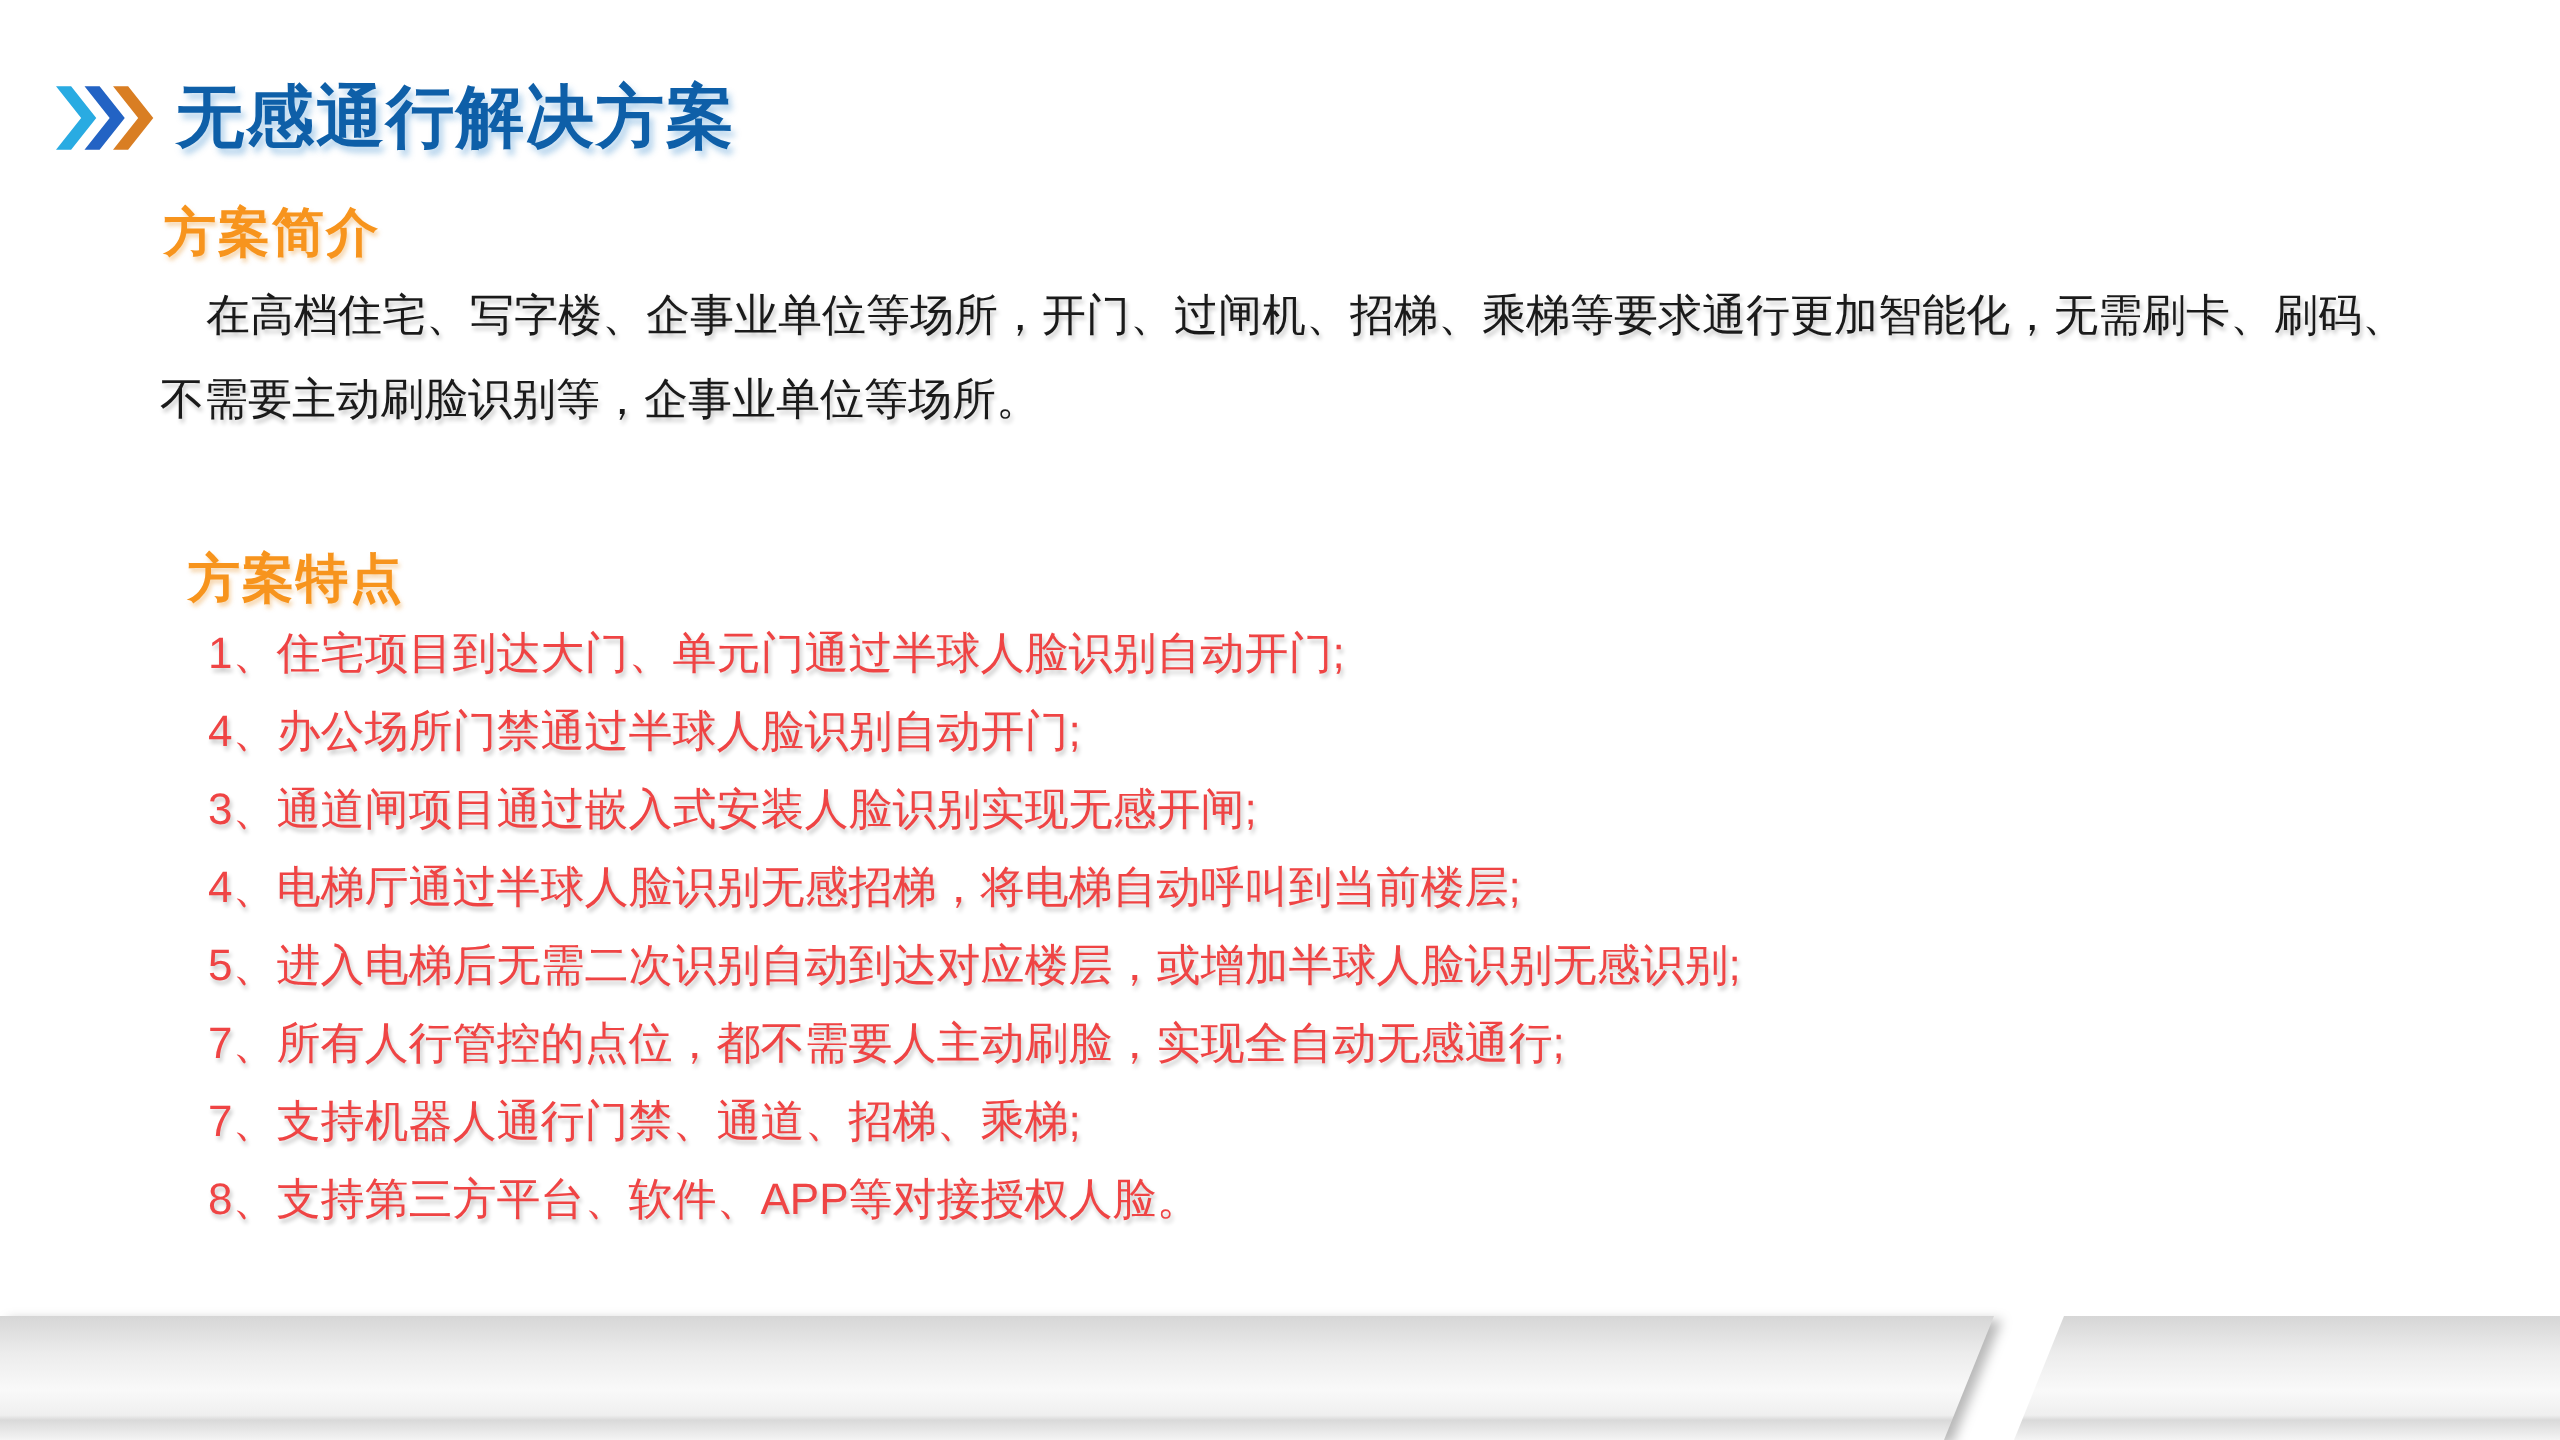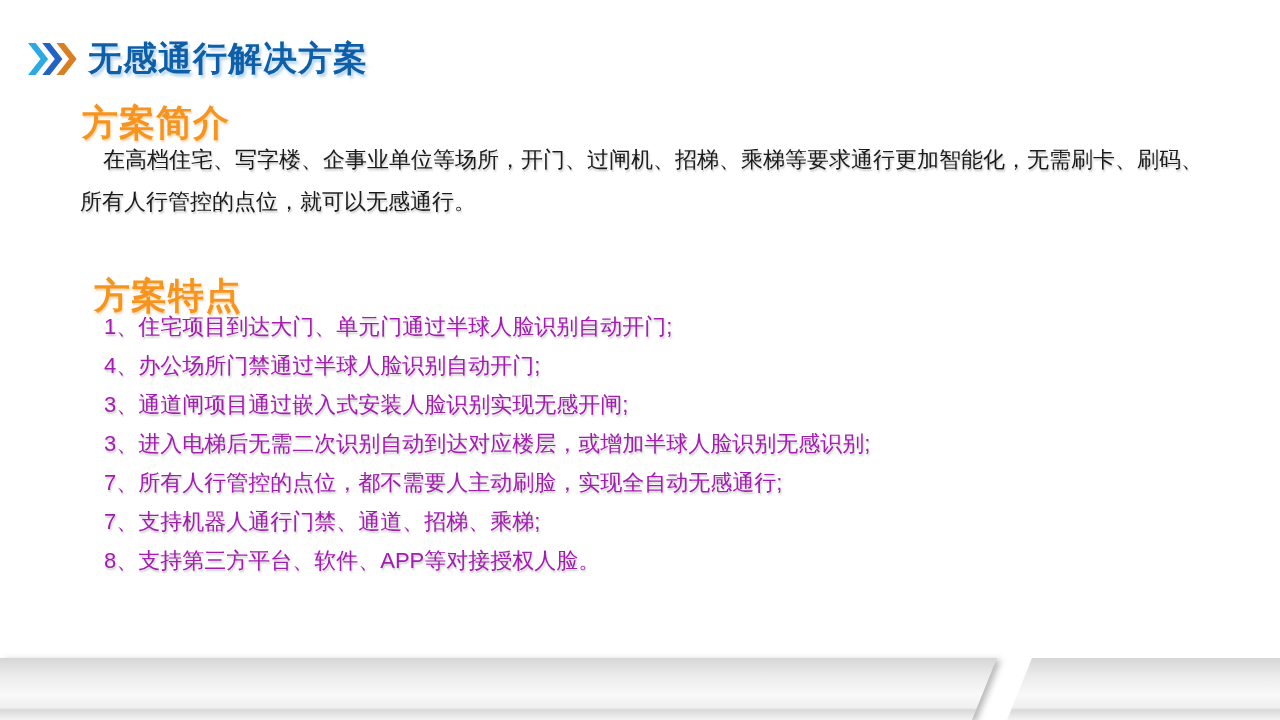--- a/index.html
+++ b/index.html
@@ -22,50 +22,50 @@
     letter-spacing: 1px;
     text-shadow: 2px 3px 3px rgba(41,130,200,0.35);
     white-space: nowrap;
     text-align: center;
   }
 
   
   .section-heading {
     position: absolute;
     left: 82px;
-    font-size: 36px;
+    font-size: 26px;
     font-weight: bold;
     color: #F7941D;
     letter-spacing: 1px;
     text-shadow: 1px 2px 2px rgba(230,140,30,0.35);
     white-space: nowrap;
   }
   #intro-heading { top: 99px; }
   #features-heading { top: 272px; margin-left: 12px; }
 
   
   .intro-para {
     position: absolute;
     left: 80px; top: 139px;
     width: 1120px;
     font-size: 22px;
     color: #1a1a1a;
     line-height: 42px;
     text-shadow: 1px 2px 2px rgba(0,0,0,0.22);
   }
-  .intro-line { white-space: nowrap; }
+  .intro-line { white-space: nowrap; font-family: Liberation Mono, monospace; }
   .intro-line.indent { text-indent: 23px; }
 
   
   .feature-list {
     position: absolute;
     left: 104px; top: 307px;
     list-style: none;
     font-size: 22px;
-    color: #a21caf;
+    color: #ef4444;
     text-shadow: 1px 2px 2px rgba(0,0,0,0.22);
   }
   .feature-list li {
     line-height: 39px;
     white-space: nowrap;
   }
 
   
   .footer { position: absolute; left: 0; bottom: 0; width: 1280px; height: 62px; }
   .footer-left-wrap { position: absolute; left: 0; bottom: 0; width: 997px; height: 62px;
@@ -89,29 +89,30 @@
     <polygon points="0,0 9,0 24,19 9,38 0,38 15,19" fill="#29ABE2"></polygon>
     <polygon points="17,0 26,0 41,19 26,38 17,38 32,19" fill="#2363C4"></polygon>
     <polygon points="34,0 43,0 58,19 43,38 34,38 49,19" fill="#D97E23"></polygon>
   </svg>
   <h1 class="slide-title">无感通行解决方案</h1>
 </div>
 
 <h2 class="section-heading" id="intro-heading">方案简介</h2>
 <div class="intro-para">
   <div class="intro-line indent">在高档住宅、写字楼、企事业单位等场所，开门、过闸机、招梯、乘梯等要求通行更加智能化，无需刷卡、刷码、</div>
-  <div class="intro-line">所有人行管控的点位，就可以无感通行。</div>
+  <div class="intro-line">不需要主动刷脸识别等，企事业单位等场所。</div>
 </div>
 
 <h2 class="section-heading" id="features-heading">方案特点</h2>
 <ul class="feature-list">
   <li>1、住宅项目到达大门、单元门通过半球人脸识别自动开门;</li>
   <li>4、办公场所门禁通过半球人脸识别自动开门;</li>
   <li>3、通道闸项目通过嵌入式安装人脸识别实现无感开闸;</li>
-  <li>3、进入电梯后无需二次识别自动到达对应楼层，或增加半球人脸识别无感识别;</li>
+  <li>4、电梯厅通过半球人脸识别无感招梯，将电梯自动呼叫到当前楼层;</li>
+  <li>5、进入电梯后无需二次识别自动到达对应楼层，或增加半球人脸识别无感识别;</li>
   <li>7、所有人行管控的点位，都不需要人主动刷脸，实现全自动无感通行;</li>
   <li>7、支持机器人通行门禁、通道、招梯、乘梯;</li>
   <li>8、支持第三方平台、软件、APP等对接授权人脸。</li>
 </ul>
 
 <div class="footer">
   <div class="footer-left-wrap">
     <div class="footer-left"></div>
   </div>
   <div class="footer-right"></div>

